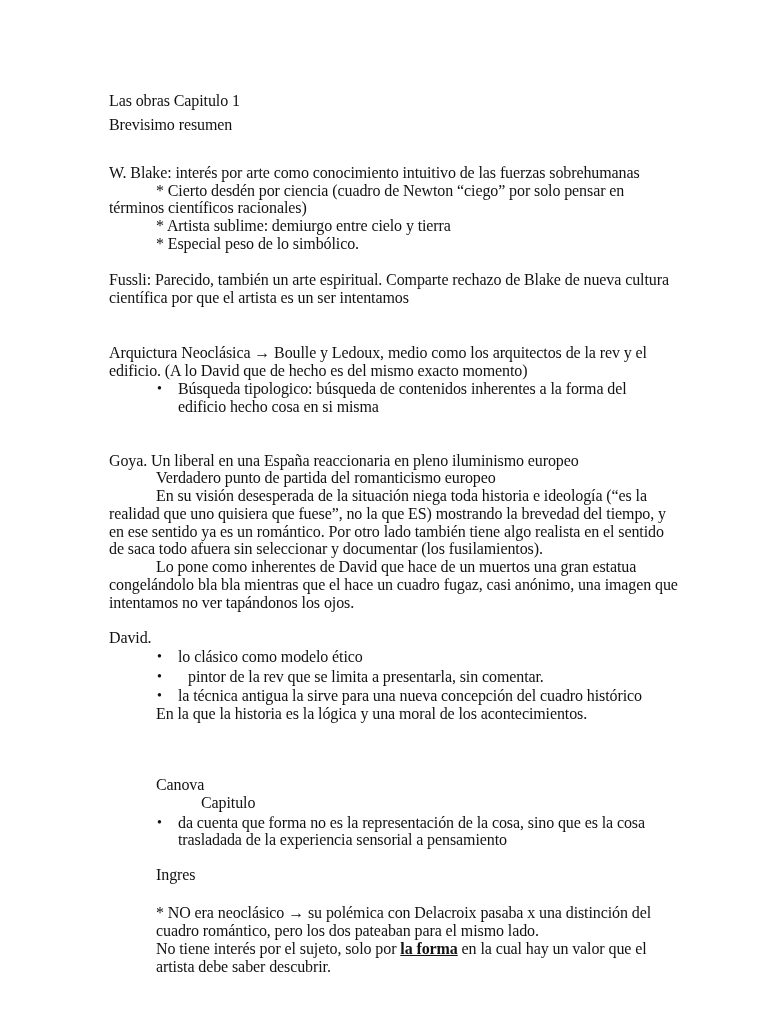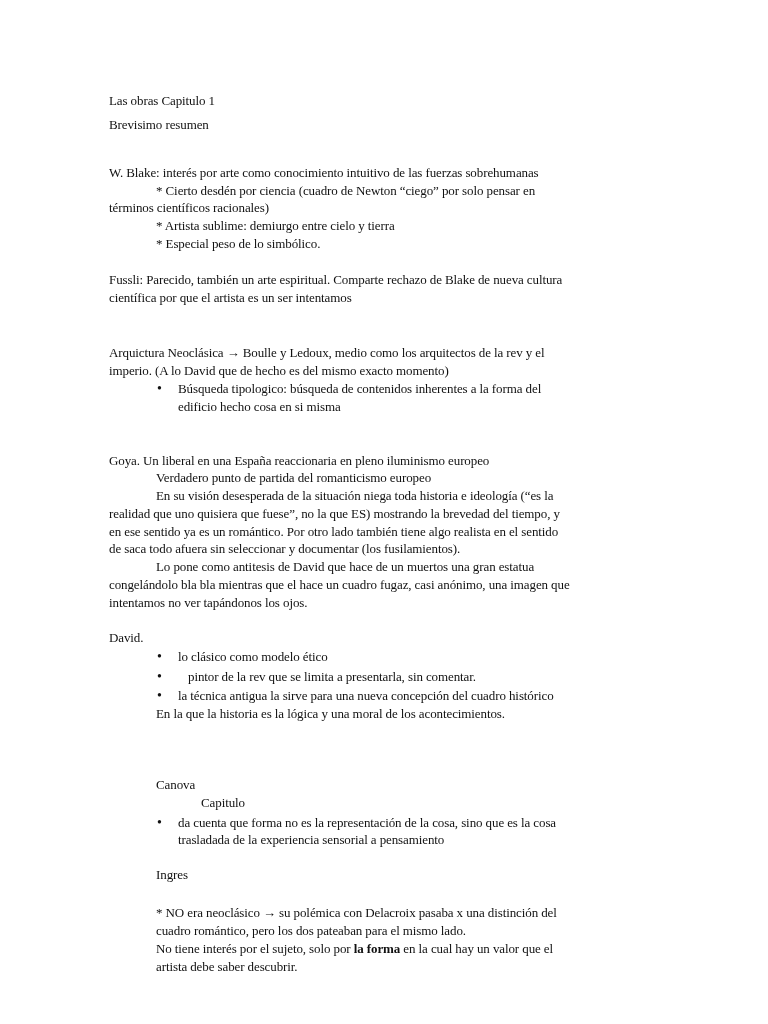--- a/index.html
+++ b/index.html
@@ -1,20 +1,20 @@
 <!DOCTYPE html>
 <html><head>
 <meta charset="utf-8">
 <style>
   html, body { margin: 0; padding: 0; background: #ffffff; }
   body { width: 768px; height: 1024px; position: relative; overflow: hidden;
          font-family: "Liberation Serif", "DejaVu Serif", serif; color: #111; }
-  .ln { position: absolute; font-size: 13px; line-height: 18px; white-space: nowrap; letter-spacing: -0.1px; }
+  .ln { position: absolute; font-size: 16px; line-height: 18px; white-space: nowrap; letter-spacing: -0.1px; }
   .bullet { position: absolute; font-size: 14px; line-height: 18px; }
-  b { font-weight: bold; }
+  b { font-weight: bold; text-decoration: underline; }
 </style>
 </head>
 <body>
 
 <div>
   <div class="ln" style="left:109px;top:92px">Las obras Capitulo 1</div>
   <div class="ln" style="left:109px;top:116px">Brevisimo resumen</div>
 
   <div>
     <div class="ln" style="left:109px;top:164px">W. Blake: interés por arte como conocimiento intuitivo de las fuerzas sobrehumanas</div>
@@ -24,34 +24,34 @@
     <div class="ln" style="left:156px;top:235px">* Especial peso de lo simbólico.</div>
   </div>
 
   <div>
     <div class="ln" style="left:109px;top:271px">Fussli: Parecido, también un arte espiritual. Comparte rechazo de Blake de nueva cultura</div>
     <div class="ln" style="left:109px;top:289px">científica por que el artista es un ser intentamos</div>
   </div>
 
   <div>
     <div class="ln" style="left:109px;top:344px">Arquictura Neoclásica → Boulle y Ledoux, medio como los arquitectos de la rev y el</div>
-    <div class="ln" style="left:109px;top:362px">imperio. (A lo David que de hecho es del mismo exacto momento)</div>
+    <div class="ln" style="left:109px;top:362px">edificio. (A lo David que de hecho es del mismo exacto momento)</div>
     <div class="bullet" style="left:157px;top:380px">•</div>
     <div class="ln" style="left:178px;top:380px">Búsqueda tipologico: búsqueda de contenidos inherentes a la forma del</div>
     <div class="ln" style="left:178px;top:398px">edificio hecho cosa en si misma</div>
   </div>
 
   <div>
     <div class="ln" style="left:109px;top:452px">Goya.  Un liberal en una España reaccionaria en pleno iluminismo europeo</div>
     <div class="ln" style="left:156px;top:469px">Verdadero punto de partida del romanticismo europeo</div>
     <div class="ln" style="left:156px;top:487px">En su visión desesperada de la situación niega toda historia e ideología (“es la</div>
     <div class="ln" style="left:109px;top:505px">realidad que uno quisiera que fuese”, no la que ES) mostrando la brevedad del tiempo, y</div>
     <div class="ln" style="left:109px;top:523px">en ese sentido ya es un romántico. Por otro lado también tiene algo realista en el sentido</div>
     <div class="ln" style="left:109px;top:540px">de saca todo afuera sin seleccionar  y documentar (los fusilamientos).</div>
-    <div class="ln" style="left:156px;top:558px">Lo pone como antitesis de David  que hace de un muertos una gran estatua</div>
+    <div class="ln" style="left:156px;top:558px">Lo pone como inherentes de David  que hace de un muertos una gran estatua</div>
     <div class="ln" style="left:109px;top:576px">congelándolo bla bla mientras que el hace un cuadro fugaz, casi anónimo, una imagen que</div>
     <div class="ln" style="left:109px;top:594px">intentamos no ver tapándonos los ojos.</div>
   </div>
 
   <div>
     <div class="ln" style="left:109px;top:629px">David.</div>
     <div class="bullet" style="left:157px;top:648px">•</div>
     <div class="ln" style="left:178px;top:648px">lo clásico como modelo ético</div>
     <div class="bullet" style="left:157px;top:668px">•</div>
     <div class="ln" style="left:188px;top:668px">pintor de la rev que se limita a presentarla, sin comentar.</div>

